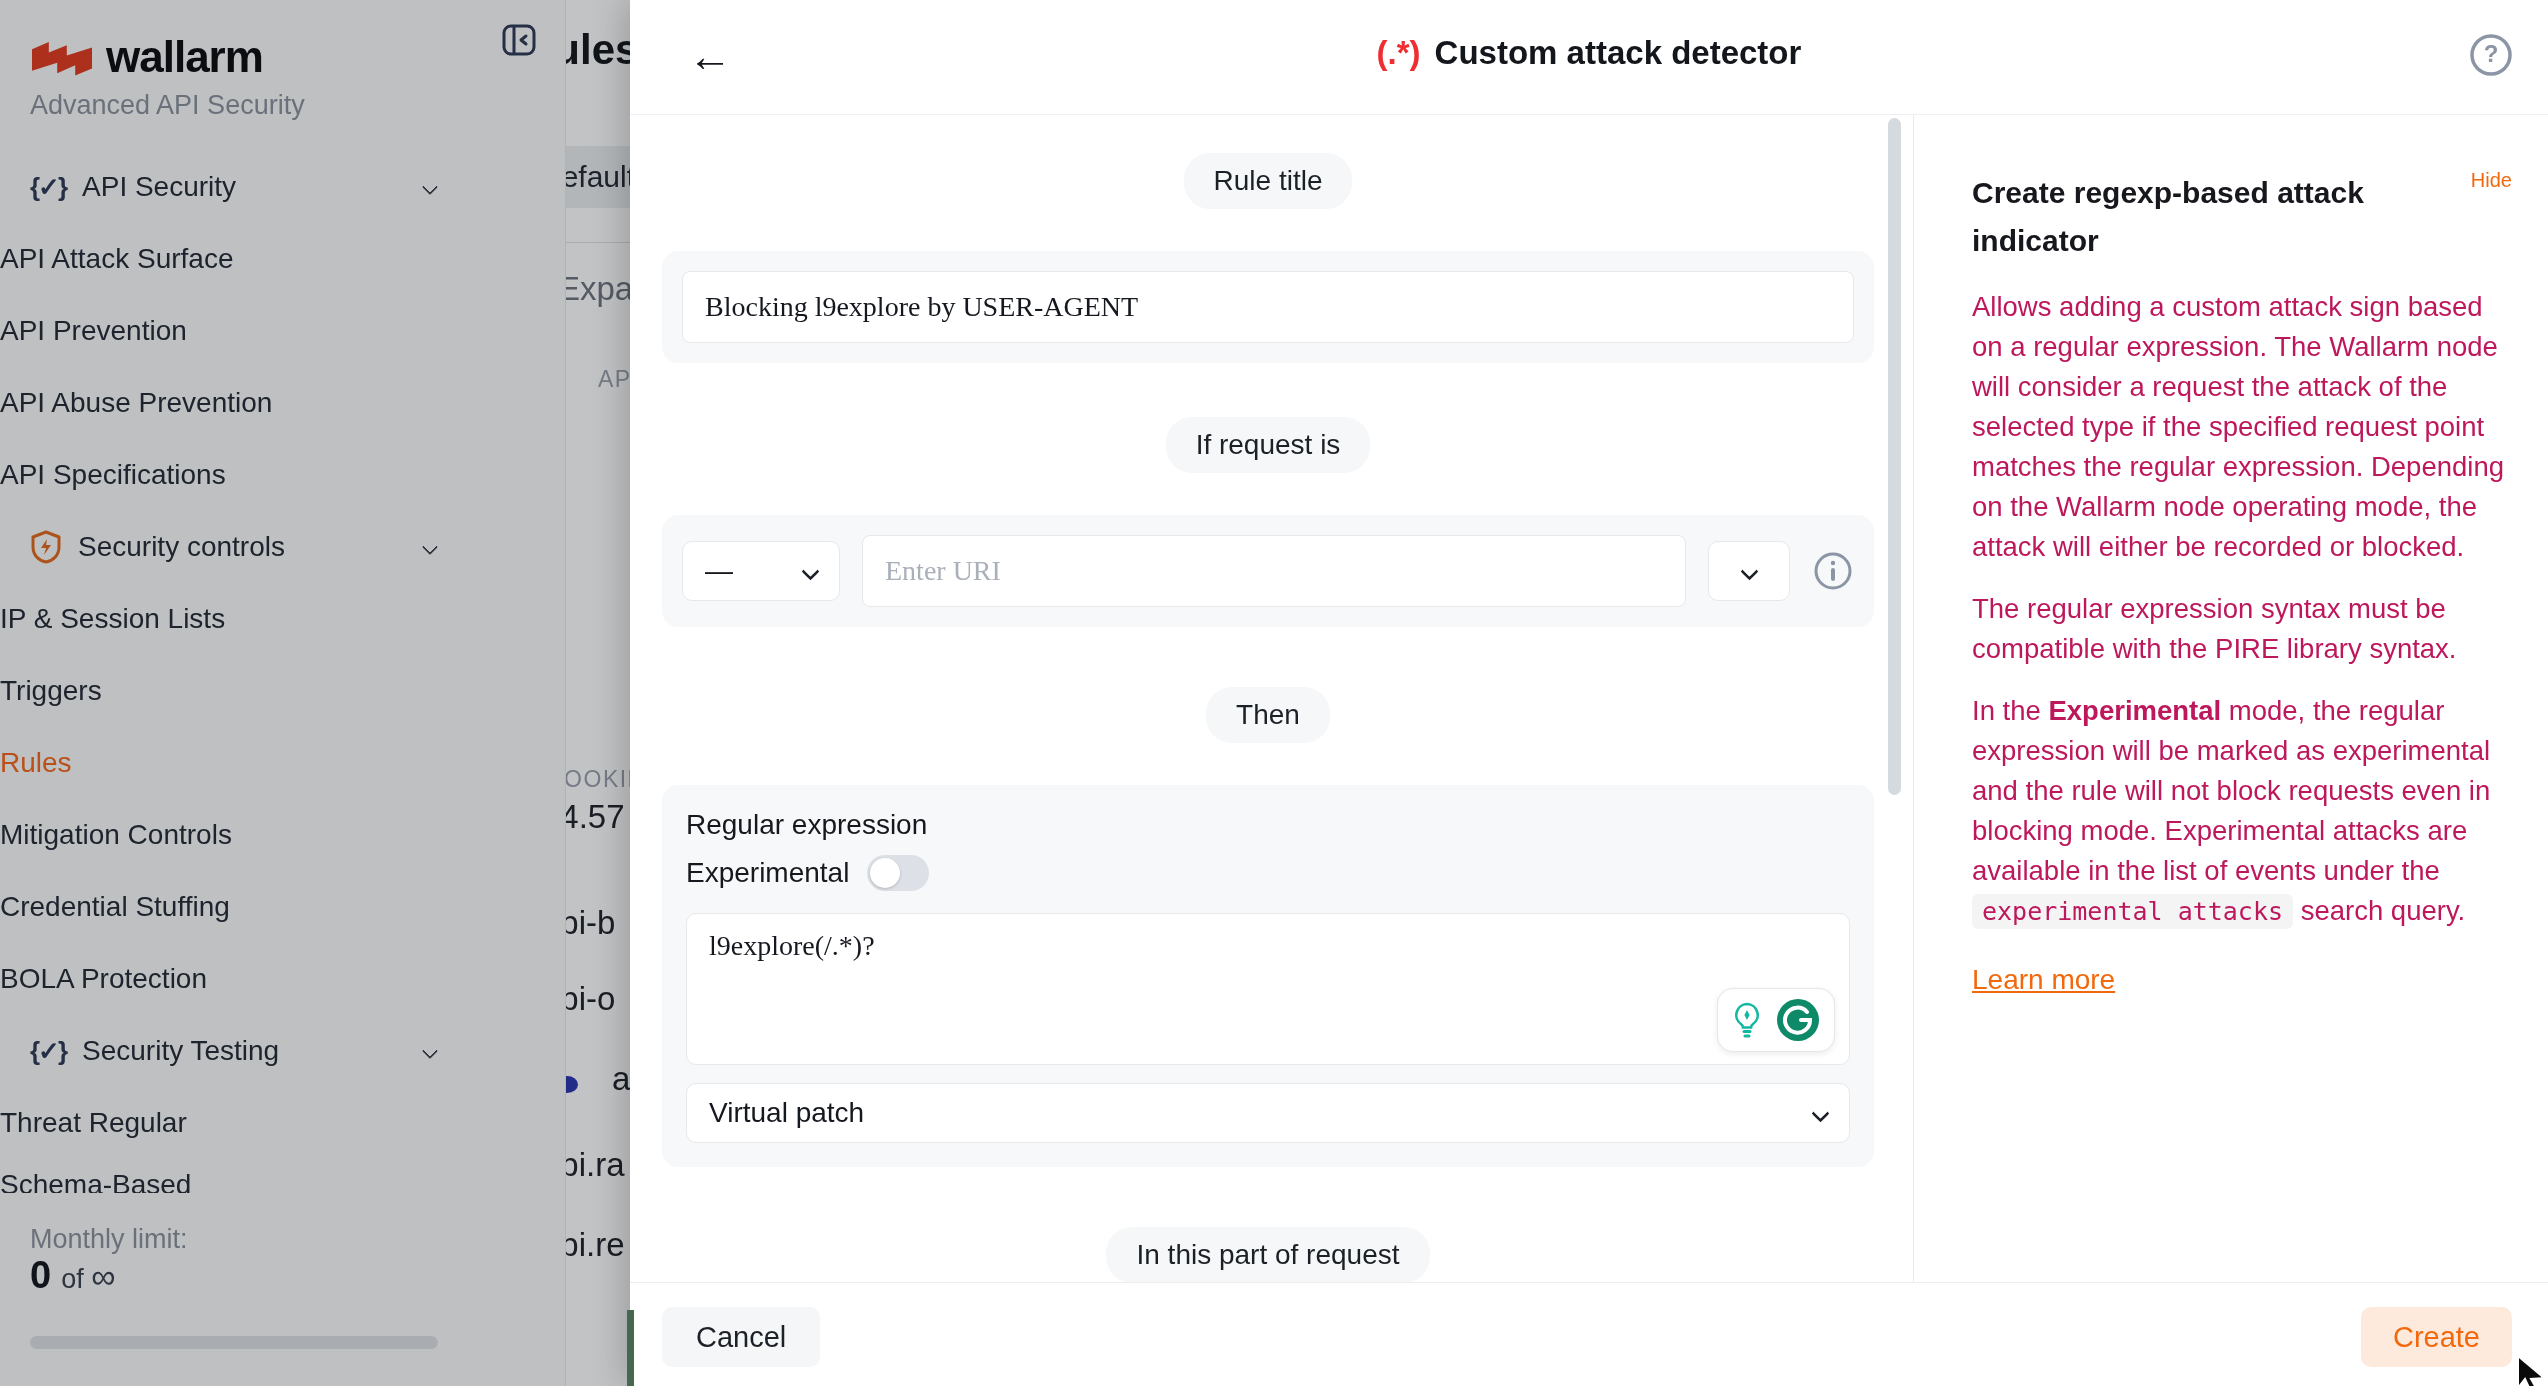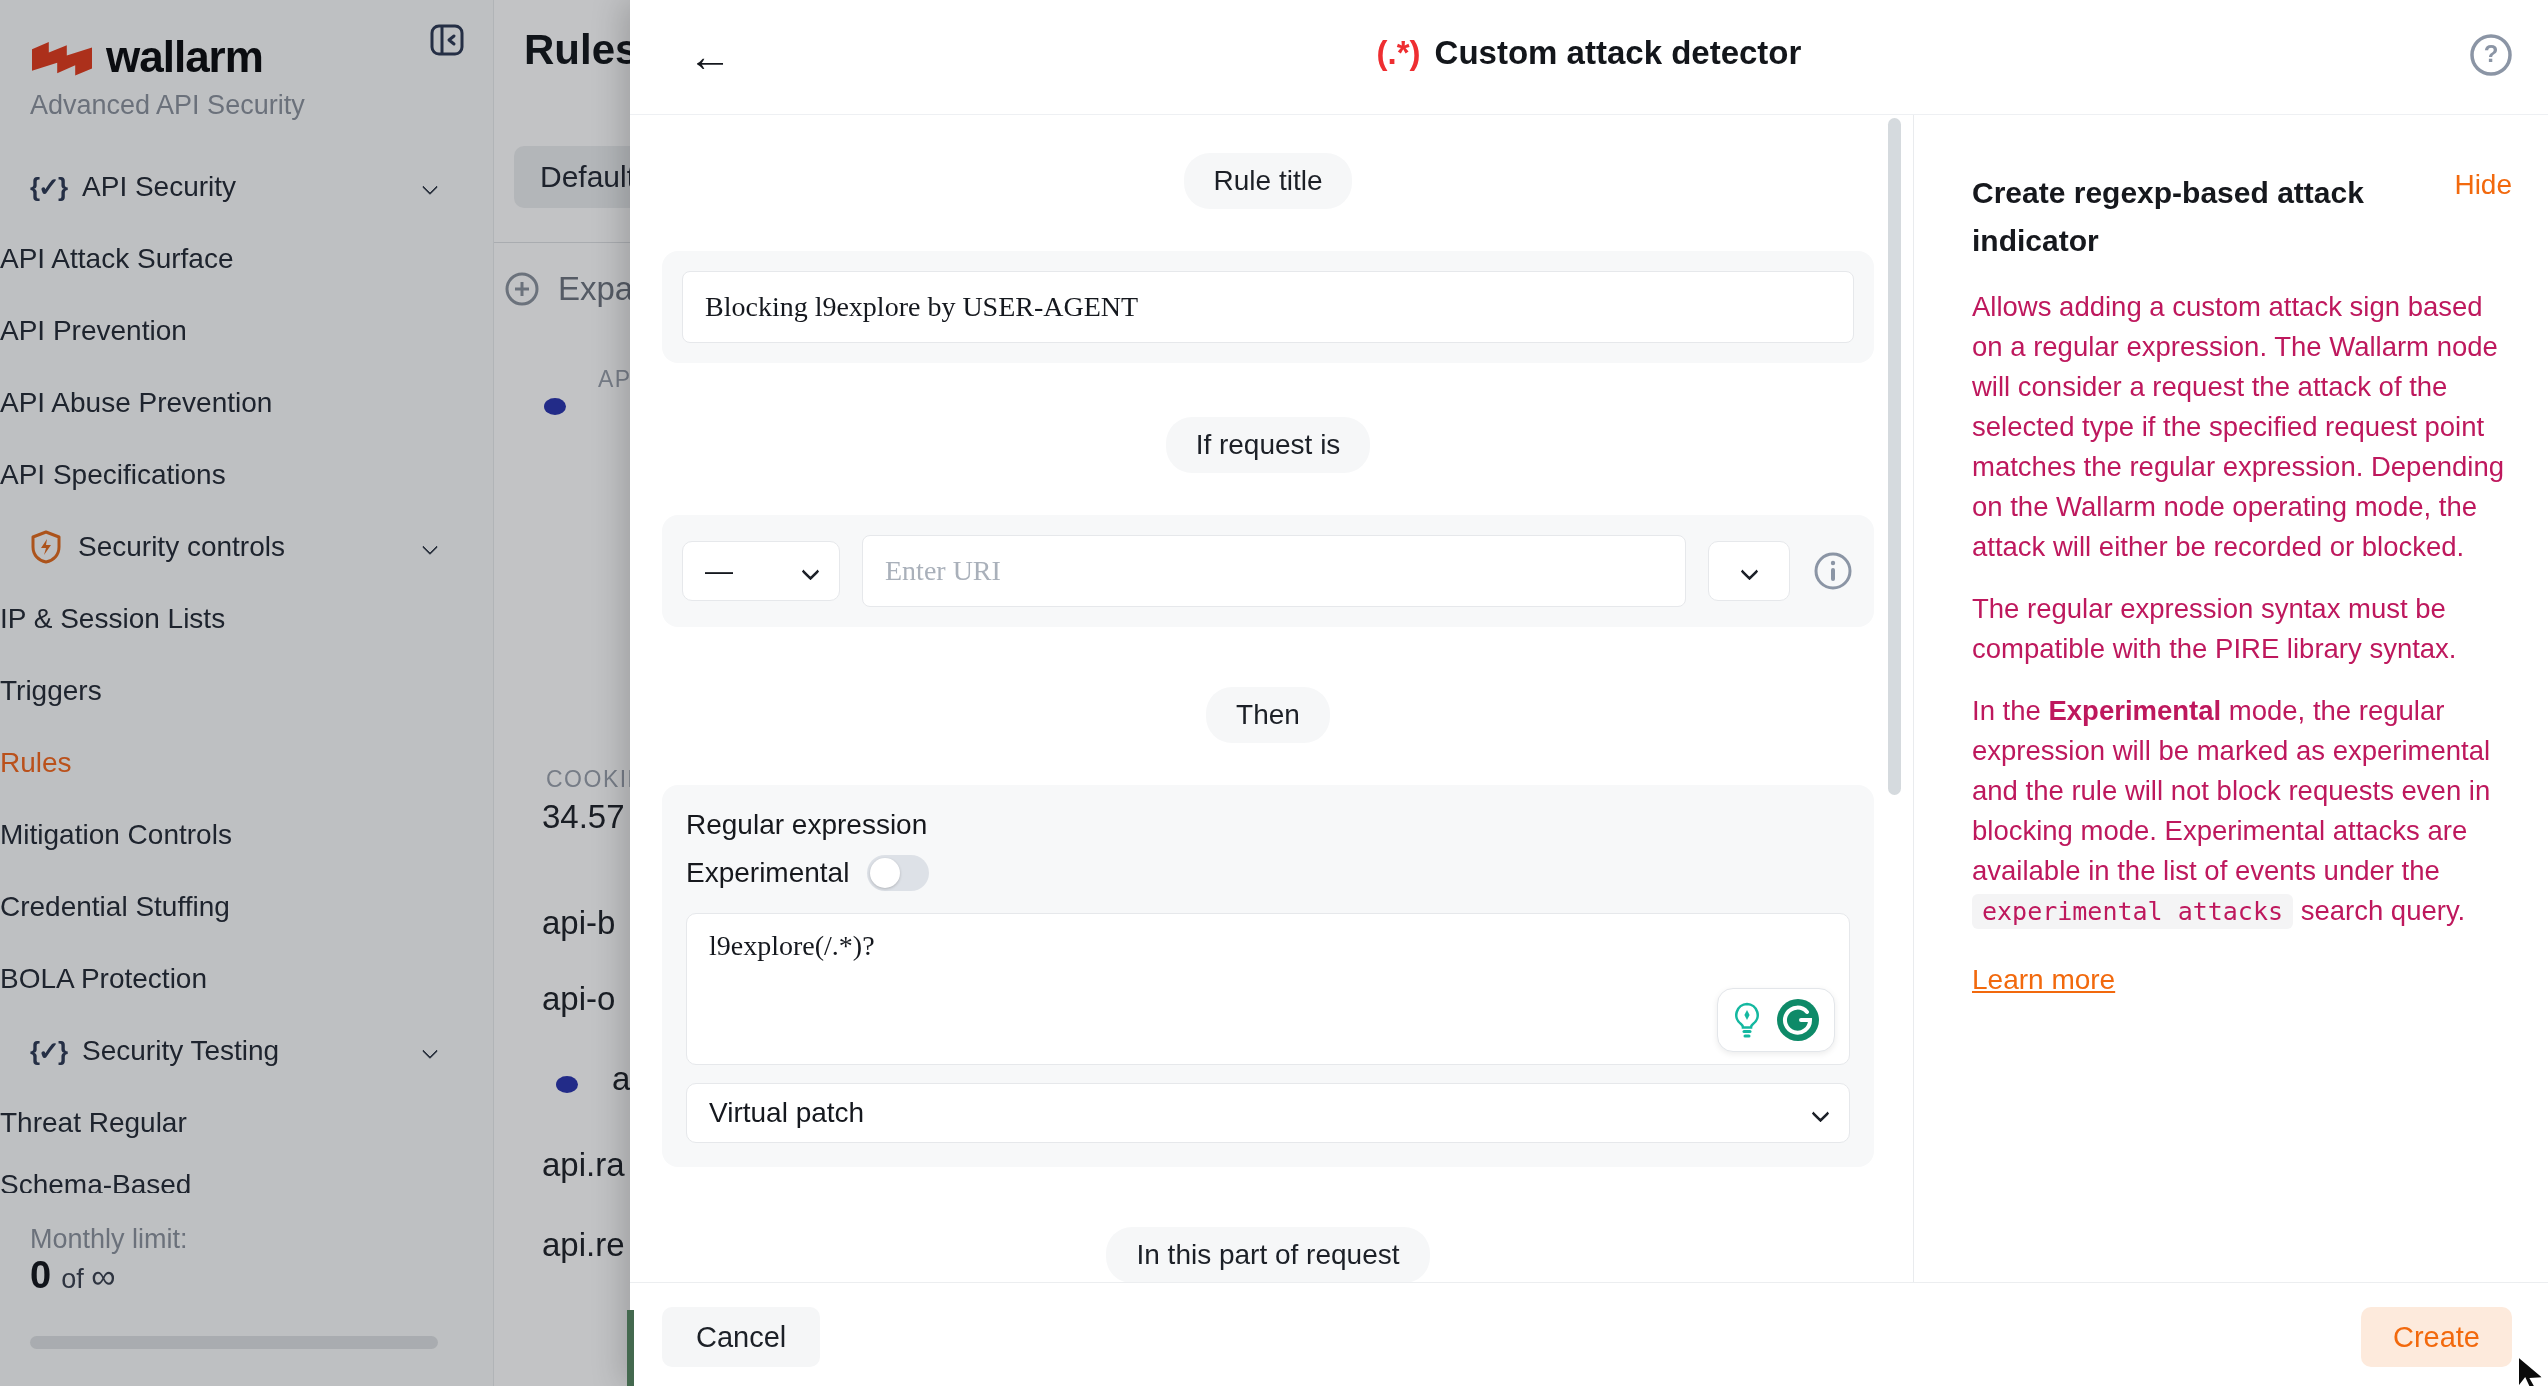--- a/index.html
+++ b/index.html
@@ -1,21 +1,21 @@
 <!DOCTYPE html>
 <html><head>
 <meta charset="utf-8">
 <style>
   * { margin:0; padding:0; box-sizing:border-box; }
   html,body { width:2548px; height:1386px; }
   body { position:relative; overflow:hidden; font-family:"Liberation Sans", sans-serif; background:#fff; color:#20242c; }
 
   
   .underlay { position:absolute; inset:0; z-index:1; }
-  .sidebar { position:absolute; left:0; top:0; width:494px; height:1386px; background:#f8f9fa; border-right:1px solid #e7e9ec; }
+  .sidebar { position:absolute; left:0; top:0; width:566px; height:1386px; background:#f8f9fa; border-right:1px solid #e7e9ec; }
   .logo-row { position:absolute; left:30px; top:30px; width:410px; height:60px; }
   .logo-mark { position:absolute; left:2px; top:12px; width:60px; height:40px; background:#e03c1f;
     clip-path:polygon(0 18%, 28% 0, 28% 26%, 58% 8%, 58% 34%, 100% 14%, 100% 66%, 72% 84%, 72% 58%, 42% 78%, 42% 52%, 0 72%); }
   .logo-text { position:absolute; left:76px; top:2px; font-size:44px; font-weight:bold; letter-spacing:-1px; color:#0c0e12; }
   .collapse-btn { position:absolute; right:28px; top:22px; width:36px; height:36px; }
   .brand-sub { position:absolute; left:30px; top:90px; font-size:27px; color:#8a919d; }
   .nav { position:absolute; left:0; top:151px; width:470px; }
   .sb-item { height:72px; display:flex; align-items:center; font-size:28px; color:#262c38; position:relative; }
   .sb-group { padding-left:30px; gap:16px; font-weight:400; }
   .sb-child { }
@@ -65,21 +65,21 @@
   .tgl::after { content:""; position:absolute; left:3px; top:3px; width:30px; height:30px; border-radius:50%; background:#fff; box-shadow:0 1px 3px rgba(0,0,0,.2); }
   .regex-box { background:#fff; border:1px solid #e6e8eb; border-radius:10px; height:152px; position:relative; font-size:28px; color:#15181e; padding:16px 22px; }
   .gram { position:absolute; right:14px; bottom:12px; width:118px; height:64px; background:#fff; border:1px solid #e3e6ea; border-radius:16px; box-shadow:0 2px 6px rgba(0,0,0,.08); display:flex; align-items:center; justify-content:space-evenly; cursor:pointer; }
 
   .scroll-thumb { position:absolute; left:1258px; top:3px; width:13px; height:677px; border-radius:7px; background:#d5dade; }
   .v-divider { position:absolute; left:1283px; top:115px; bottom:104px; width:1px; background:#e9ebee; }
 
   .help-panel { position:absolute; left:1284px; top:115px; width:634px; bottom:104px; background:#fff; padding:54px 36px 0 58px; }
   .hp-head { display:flex; justify-content:space-between; align-items:flex-start; }
   .hp-title { font-size:30px; font-weight:bold; color:#16181d; line-height:48px; width:440px; }
-  .hp-hide { font-size:28px; color:#f2690d; cursor:pointer; }
+  .hp-hide { font-size:20px; color:#f2690d; cursor:pointer; }
   .hp-p { font-size:27.5px; color:#be185d; line-height:40px; margin-top:22px; }
   .hp-p b { font-weight:bold; }
   .code { font-family:"DejaVu Sans Mono", monospace; font-size:25px; background:#f4f4f5; border-radius:6px; padding:3px 10px; }
   .hp-learn { display:inline-block; margin-top:32px; font-size:28px; color:#f2690d; text-decoration:underline; cursor:pointer; }
 
   .m-footer { position:absolute; left:0; right:0; bottom:0; height:104px; background:#fff; border-top:1px solid #eceef0; z-index:6; }
   .btn-cancel { position:absolute; left:32px; top:24px; height:60px; padding:0 34px; background:#f5f6f7; border:none; border-radius:10px; font-size:29px; color:#1c2027; font-family:"Liberation Sans",sans-serif; cursor:pointer; }
   .btn-create { position:absolute; right:36px; top:24px; height:60px; padding:0 32px; background:#fdeadc; border:none; border-radius:10px; font-size:29px; color:#f2690d; font-family:"Liberation Sans",sans-serif; cursor:pointer; }
 
   .green-sliver { position:absolute; left:627px; top:1310px; width:7px; height:76px; background:#44694f; z-index:11; }

